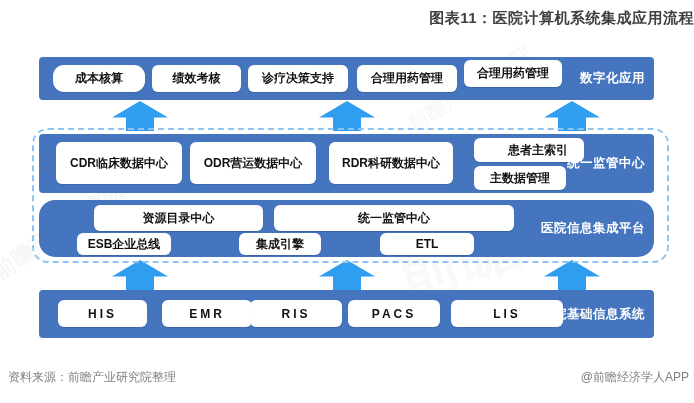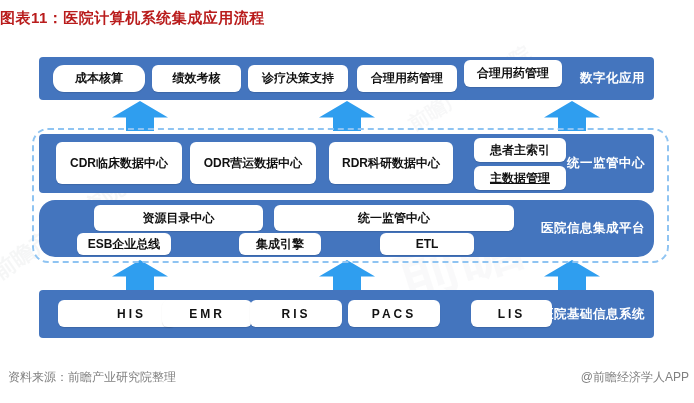--- a/index.html
+++ b/index.html
@@ -3,21 +3,21 @@
 <meta charset="utf-8">
 <style>
   html,body { margin:0; padding:0; background:#ffffff; }
   body { font-family: "Liberation Sans", "DejaVu Sans", sans-serif; }
   .canvas {
     position:relative; width:694px; height:403px; background:#ffffff;
     overflow:hidden;
   }
   .title {
     position:absolute; left:0; top:9px; width:100%;
-    text-align:left; font-size:15px; font-weight:bold; color:#b91c1c;
+    text-align:right; font-size:15px; font-weight:bold; color:#404040;
     letter-spacing:0.5px;
   }
   
   .wm {
     position:absolute; color:#9aa0a6; opacity:0.09; font-weight:bold;
     pointer-events:none; white-space:nowrap;
   }
   .wm1 { left:-18px; top:215px; font-size:22px; transform:rotate(-35deg); }
   .wm2 { left:400px; top:75px;  font-size:20px; transform:rotate(-32deg); opacity:0.07; }
   .wm3 { left:395px; top:215px; font-size:64px; transform:rotate(-18deg); opacity:0.05; }
@@ -87,43 +87,43 @@
   </div>
 
   <div class="block-arrow arrows-1" style="left:112px;"></div>
   <div class="block-arrow arrows-1" style="left:319px;"></div>
   <div class="block-arrow arrows-1" style="left:544px;"></div>
 
   <div class="bar warehouse-bar">
     <div class="wbox" style="left:151px; top:8px;  width:126px; height:42px;">ODR营运数据中心</div>
     <div class="wbox" style="left:17px;  top:8px;  width:126px; height:42px;">CDR临床数据中心</div>
     <div class="wbox" style="left:290px; top:8px;  width:124px; height:42px;">RDR科研数据中心</div>
-    <div class="wbox" style="left:435px; top:4px;  width:92px;  height:24px;">患者主索引</div>
-    <div class="wbox" style="left:435px; top:32px; width:92px;  height:24px;text-decoration:underline;">主数据管理</div>
+    <div class="wbox" style="left:435px; top:4px;  width:92px;  height:24px;padding-left:18px;">患者主索引</div>
+    <div class="wbox" style="left:435px; top:32px; width:92px;  height:24px;">主数据管理</div>
     <div class="bar-label">统一监管中心</div>
   </div>
 
   <div class="bar platform-bar">
     <div class="wbox" style="left:55px;  top:5px;  width:169px; height:26px;">资源目录中心</div>
     <div class="wbox" style="left:235px; top:5px;  width:240px; height:26px;">统一监管中心</div>
     <div class="wbox" style="left:38px;  top:33px; width:94px;  height:22px;text-align:center;">ESB企业总线</div>
     <div class="wbox" style="left:200px; top:33px; width:82px;  height:22px;">集成引擎</div>
     <div class="wbox" style="left:341px; top:33px; width:94px;  height:22px;">ETL</div>
     <div class="bar-label">医院信息集成平台</div>
   </div>
 
   <div class="block-arrow arrows-2" style="left:112px;"></div>
   <div class="block-arrow arrows-2" style="left:319px;"></div>
   <div class="block-arrow arrows-2" style="left:544px;"></div>
 
   <div class="bar base-bar">
-    <div class="wbox caps" style="left:19px;  top:10px; width:89px; height:27px;padding-left:29px;">HIS</div>
+    <div class="wbox caps" style="left:19px;  top:10px; width:89px; height:27px;">HIS</div>
     <div class="wbox caps" style="left:115px; top:10px; width:90px; height:27px;margin-left:8px;">EMR</div>
     <div class="wbox caps" style="left:211px; top:10px; width:92px; height:27px;">RIS</div>
     <div class="wbox caps" style="left:309px; top:10px; width:92px; height:27px;">PACS</div>
-    <div class="wbox caps" style="left:412px; top:10px; width:81px; height:27px;margin-left:20px;">LIS</div>
+    <div class="wbox caps" style="left:412px; top:10px; width:112px; height:27px;">LIS</div>
     <div class="bar-label">医院基础信息系统</div>
   </div>
 
   <div class="footer-src">资料来源：前瞻产业研究院整理</div>
   <div class="footer-brand">@前瞻经济学人APP</div>
 
 </div>
 
 </body></html>

